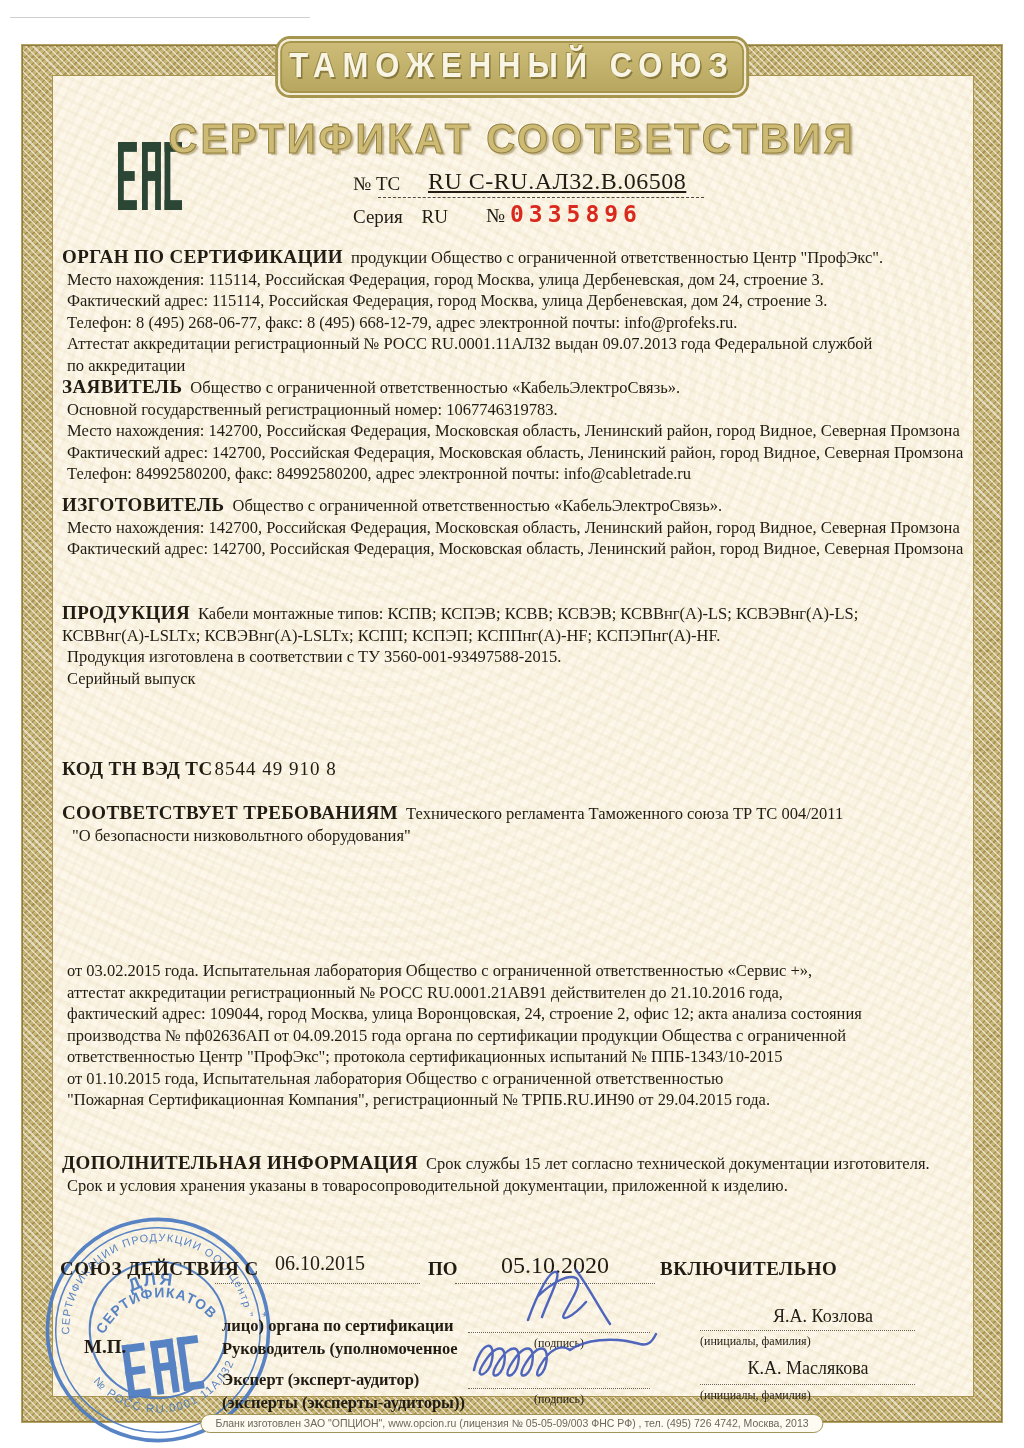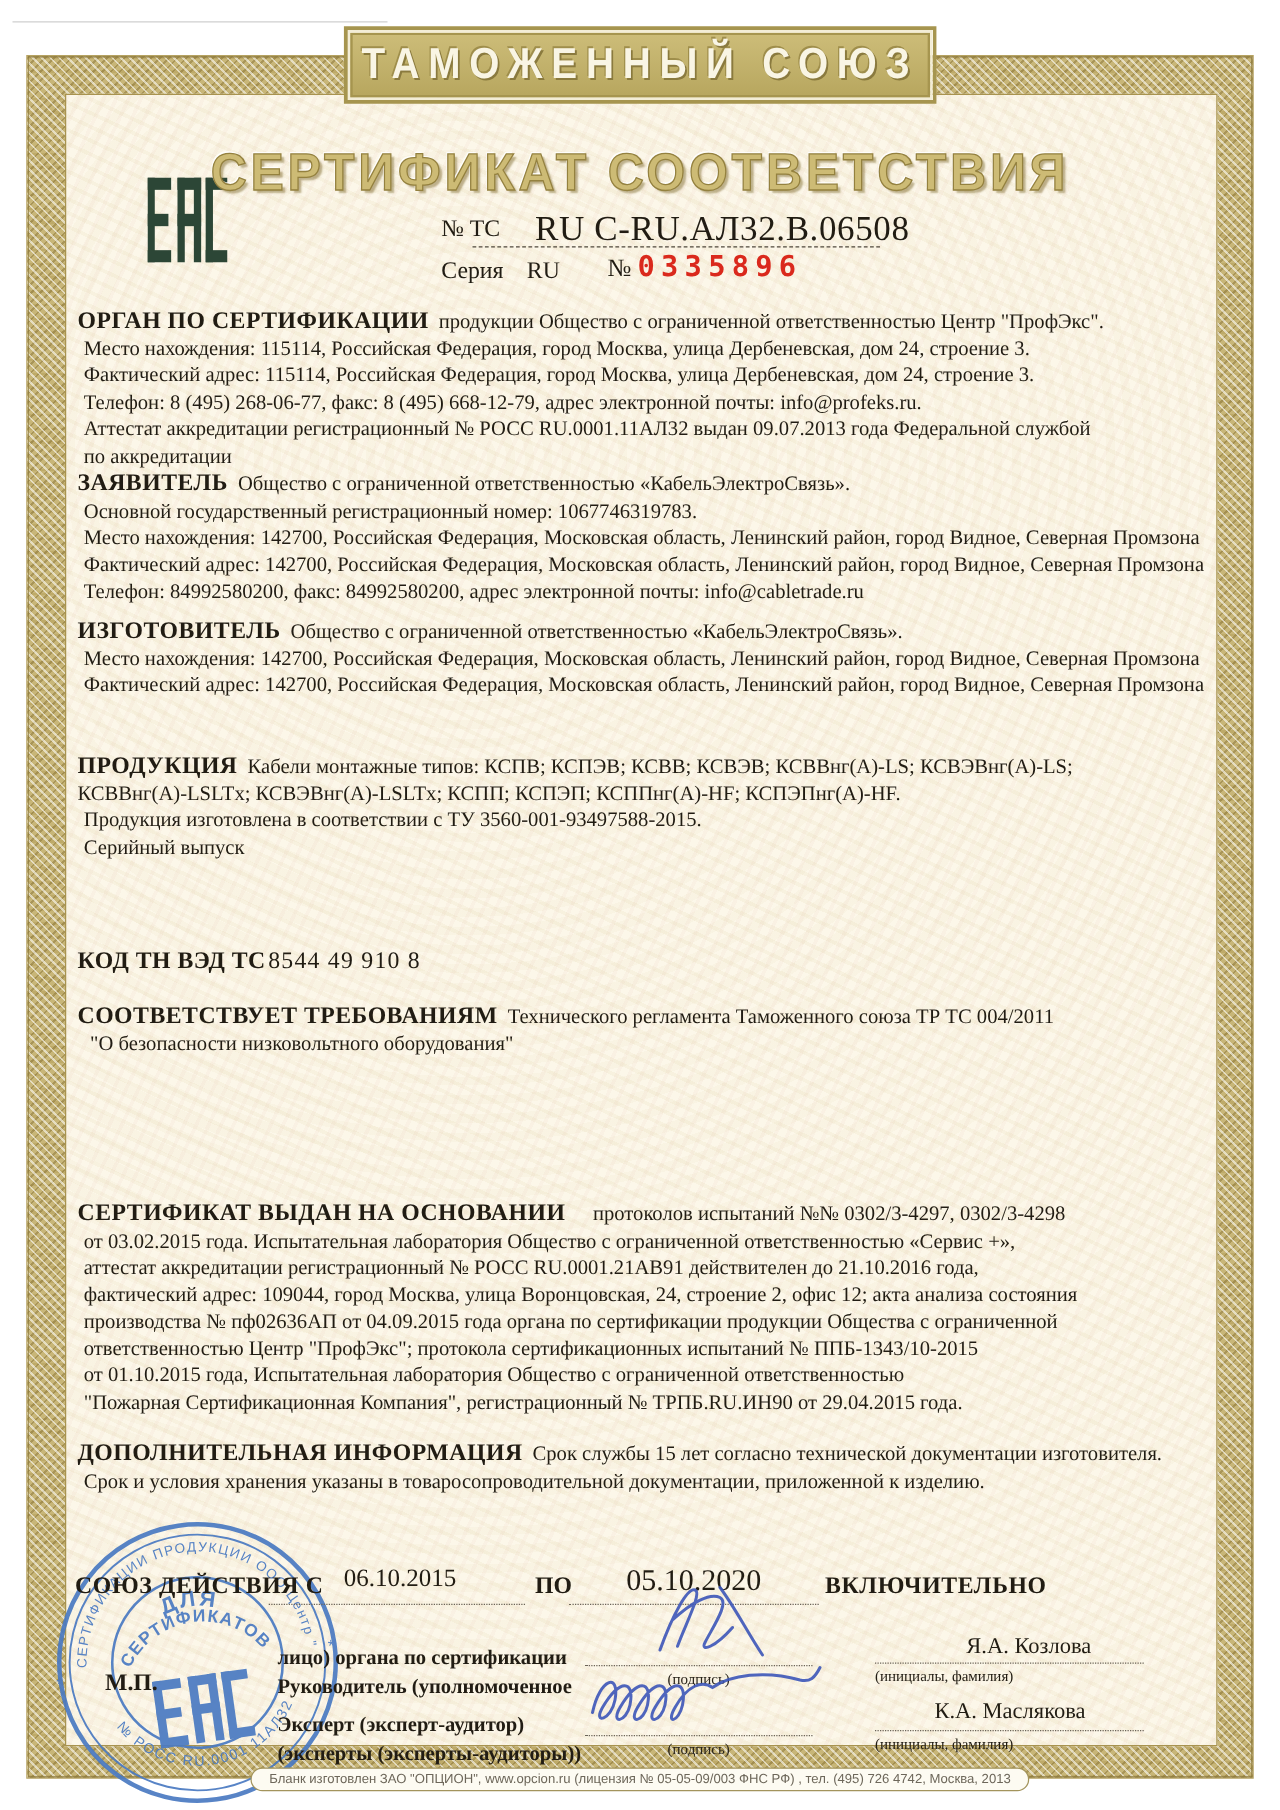--- a/index.html
+++ b/index.html
@@ -14,36 +14,36 @@
       repeating-linear-gradient(0deg, rgba(160,135,60,.25) 0 2px, transparent 2px 11px);
     box-shadow:inset 0 0 0 1px #8f7c40, 0 0 0 1px #b6a363;}
   
   .page-inner{position:absolute;left:52px;top:75px;width:920px;height:1320px;
     background-color:#fcf7e9;
     background-image:
       repeating-linear-gradient(115deg, rgba(214,150,140,.06) 0 3px, transparent 3px 9px),
       repeating-linear-gradient(25deg, rgba(205,185,120,.09) 0 3px, transparent 3px 10px),
       repeating-radial-gradient(circle at 35% 22%, rgba(205,185,125,.06) 0 7px, transparent 7px 15px);
     border:1.5px solid #a8934f;}
-  .badge{position:absolute;left:50%;top:24px;transform:translateX(-50%);z-index:6;
+  .badge{position:absolute;left:50%;top:39px;transform:translateX(-50%);z-index:6;
     background:linear-gradient(#cdbd79,#b7a65e);
-    border:2.5px solid #f3edd6;border-radius:0;
+    border:2.5px solid #f3edd6;border-radius:12px;
     box-shadow:0 0 0 3px #a6954f, inset 0 0 0 2px #a6954f;
     padding:7px 9px 9px;}
   .badge span{font-family:"Liberation Sans",sans-serif;font-weight:bold;font-size:31px;
     letter-spacing:7px;color:#f9f5e4;text-shadow:1.5px 1.5px 0 #8a7a3e, -1px -1px 0 #9f8e4b;
     display:inline-block;transform:scaleY(1.12);}
   .doc-title{position:absolute;left:0;top:116px;width:100%;text-align:center;z-index:5;
     font-family:"Liberation Sans",sans-serif;font-weight:bold;font-size:40px;letter-spacing:3px;
     color:#cdbb75;-webkit-text-stroke:1px #94813f;
     text-shadow:-1px -1px 0 rgba(255,255,255,.85), 2.5px 2.5px 1.5px rgba(130,110,50,.5);
     transform:scaleY(1.05);}
   .eac-logo{position:absolute;left:118px;top:142px;z-index:5;}
   .numline-label{position:absolute;left:353px;top:173px;font-size:19px;z-index:5;}
-  .numline-value{position:absolute;left:428px;top:168px;font-size:28px;letter-spacing:.5px;z-index:5;}
+  .numline-value{position:absolute;left:428px;top:168px;font-size:24px;letter-spacing:.5px;z-index:5;text-decoration:underline;}
   .numline-rule{position:absolute;left:378px;top:197px;width:326px;border-bottom:1.6px dashed #4f483c;z-index:5;}
   .series-label{position:absolute;left:353px;top:206px;font-size:19px;word-spacing:14px;z-index:5;}
   .series-no{position:absolute;left:486px;top:204px;font-size:20px;z-index:5;}
   .series-value{position:absolute;left:510px;top:201px;z-index:5;
     font-family:"DejaVu Sans Mono",monospace;font-weight:bold;font-size:23px;letter-spacing:5px;color:#da291c;}
   .sec{position:absolute;left:62px;width:906px;z-index:5;}
   .ln{font-size:16.5px;line-height:21.5px;}
   .ln.ind{padding-left:5px;}
   .sh{font-weight:bold;font-size:19px;letter-spacing:.4px;margin-right:8px;}
   .tnved{font-size:19px;letter-spacing:1px;}
@@ -142,21 +142,20 @@
   <div class="sec" style="top:758px">
     <div class="ln"><span class="sh" style="margin-right:2px">КОД ТН ВЭД ТС</span><span class="tnved">8544 49 910 8</span></div>
   </div>
 
   <div class="sec" style="top:802px">
     <div class="ln"><span class="sh">СООТВЕТСТВУЕТ ТРЕБОВАНИЯМ</span><span>Технического регламента Таможенного союза ТР ТС 004/2011</span></div>
     <div class="ln quote">"О безопасности низковольтного оборудования"</div>
   </div>
 
   <div class="sec" style="top:960px">
-    <div class="ln"><span class="sh">СЕРТИФИКАТ ВЫДАН НА ОСНОВАНИИ</span><span style="margin-left:14px">протоколов испытаний №№ 0302/3-4297, 0302/3-4298</span></div>
     <div class="ln ind">от 03.02.2015 года. Испытательная лаборатория Общество с ограниченной ответственностью «Сервис +»,</div>
     <div class="ln ind">аттестат аккредитации регистрационный № РОСС RU.0001.21АВ91 действителен до 21.10.2016 года,</div>
     <div class="ln ind">фактический адрес: 109044, город Москва, улица Воронцовская, 24, строение 2, офис 12; акта анализа состояния</div>
     <div class="ln ind">производства № пф02636АП от 04.09.2015 года органа по сертификации продукции Общества с ограниченной</div>
     <div class="ln ind">ответственностью Центр "ПрофЭкс"; протокола сертификационных испытаний № ППБ-1343/10-2015</div>
     <div class="ln ind">от 01.10.2015 года, Испытательная лаборатория Общество с ограниченной ответственностью</div>
     <div class="ln ind">"Пожарная Сертификационная Компания", регистрационный № ТРПБ.RU.ИН90 от 29.04.2015 года.</div>
   </div>
 
   <div class="sec" style="top:1152px">

